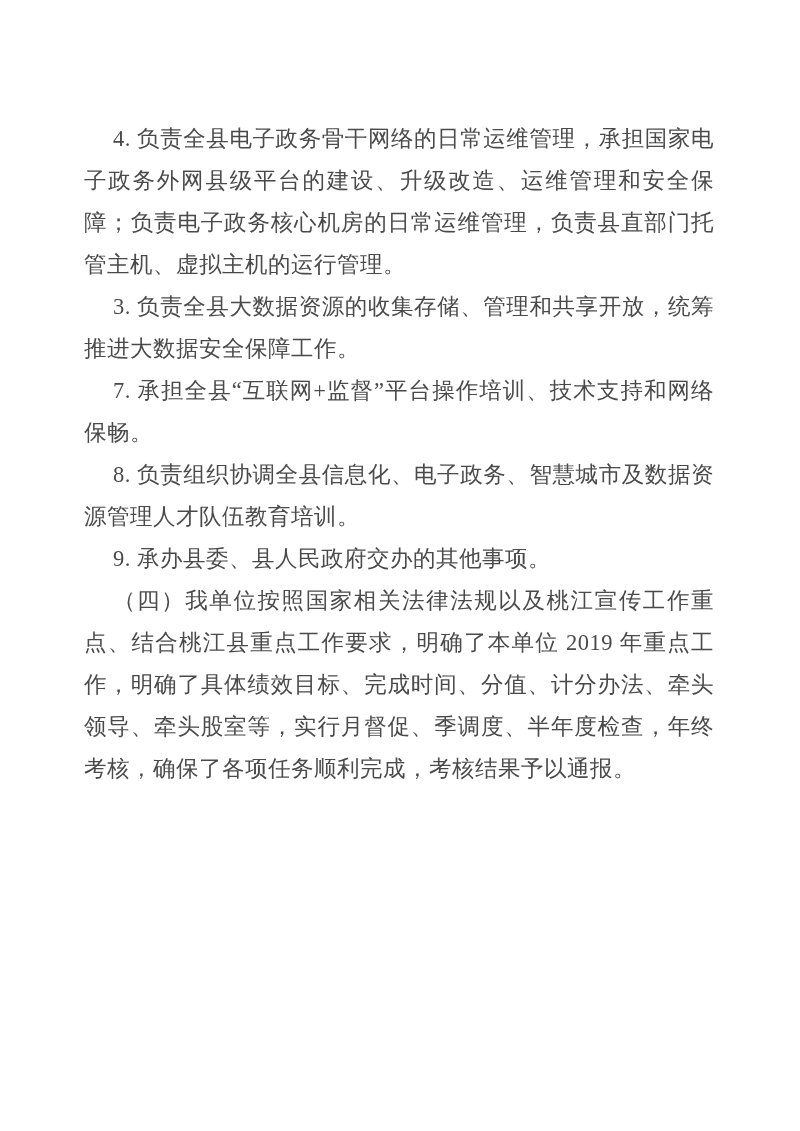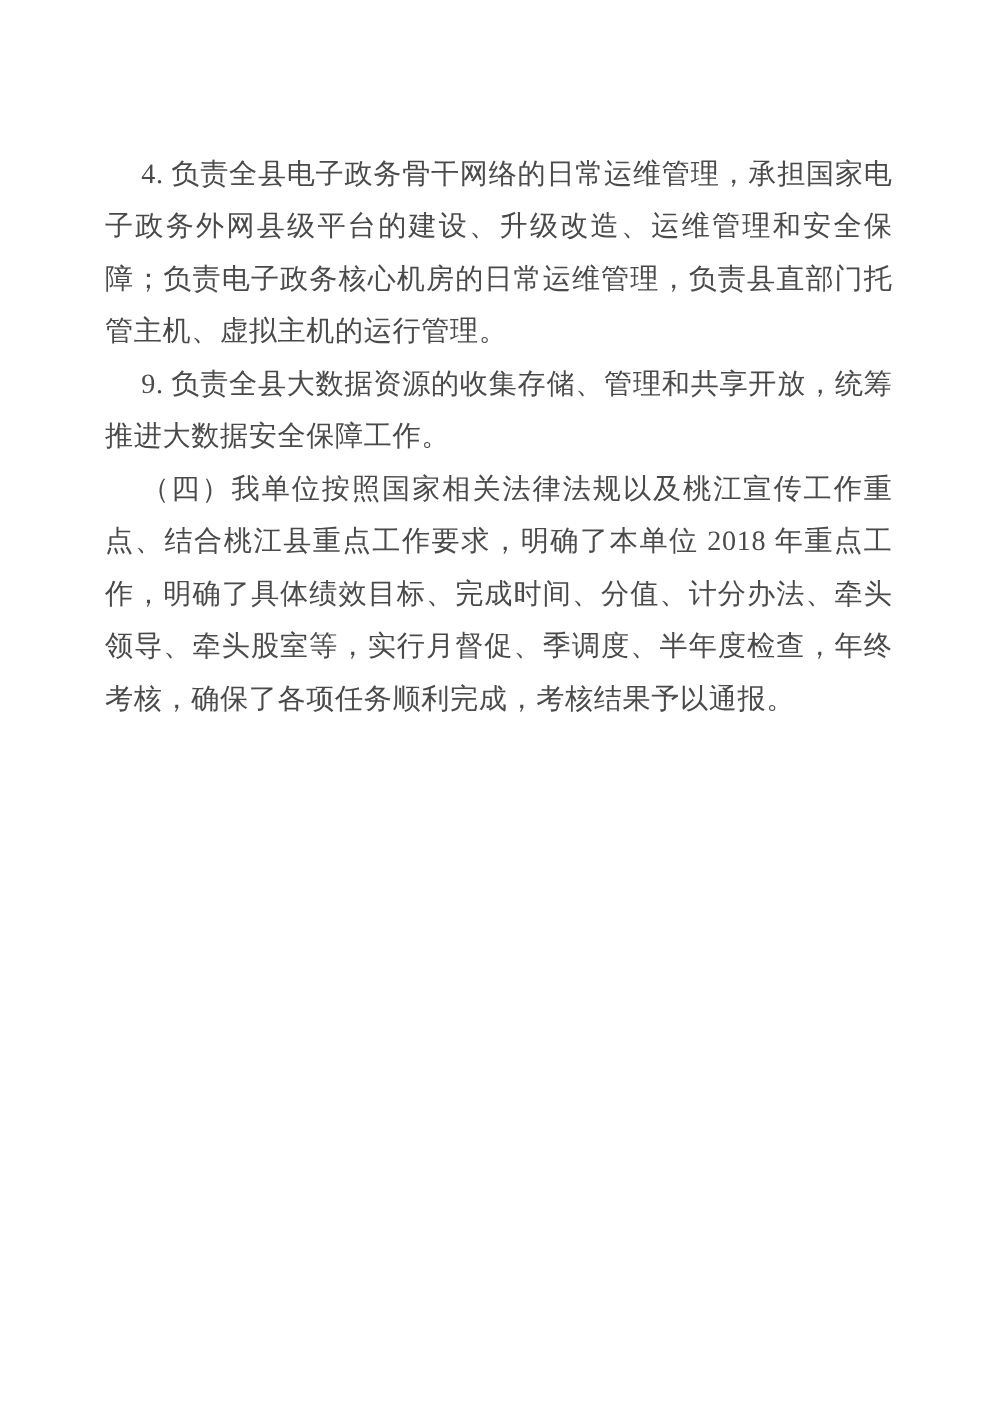--- a/index.html
+++ b/index.html
@@ -28,15 +28,18 @@
     text-justify: inter-character;
     text-indent: 29px;
     -webkit-font-smoothing: antialiased;
   }
 </style>
 </head>
 <body>
 
 <div class="page">
   <p class="para">4. 负责全县电子政务骨干网络的日常运维管理，承担国家电子政务外网县级平台的建设、升级改造、运维管理和安全保障；负责电子政务核心机房的日常运维管理，负责县直部门托管主机、虚拟主机的运行管理。</p>
-  <p class="para">9. 负责全县大数据资源的收集存储、管理和共享开放，统筹推进大数据安全保障工作。</p>
-  <p class="para">（四）我单位按照国家相关法律法规以及桃江宣传工作重点、结合桃江县重点工作要求，明确了本单位 2018 年重点工作，明确了具体绩效目标、完成时间、分值、计分办法、牵头领导、牵头股室等，实行月督促、季调度、半年度检查，年终考核，确保了各项任务顺利完成，考核结果予以通报。</p>
+  <p class="para">3. 负责全县大数据资源的收集存储、管理和共享开放，统筹推进大数据安全保障工作。</p>
+  <p class="para">7. 承担全县“互联网+监督”平台操作培训、技术支持和网络保畅。</p>
+  <p class="para">8. 负责组织协调全县信息化、电子政务、智慧城市及数据资源管理人才队伍教育培训。</p>
+  <p class="para">9. 承办县委、县人民政府交办的其他事项。</p>
+  <p class="para">（四）我单位按照国家相关法律法规以及桃江宣传工作重点、结合桃江县重点工作要求，明确了本单位 2019 年重点工作，明确了具体绩效目标、完成时间、分值、计分办法、牵头领导、牵头股室等，实行月督促、季调度、半年度检查，年终考核，确保了各项任务顺利完成，考核结果予以通报。</p>
 </div>
 
 </body></html>

